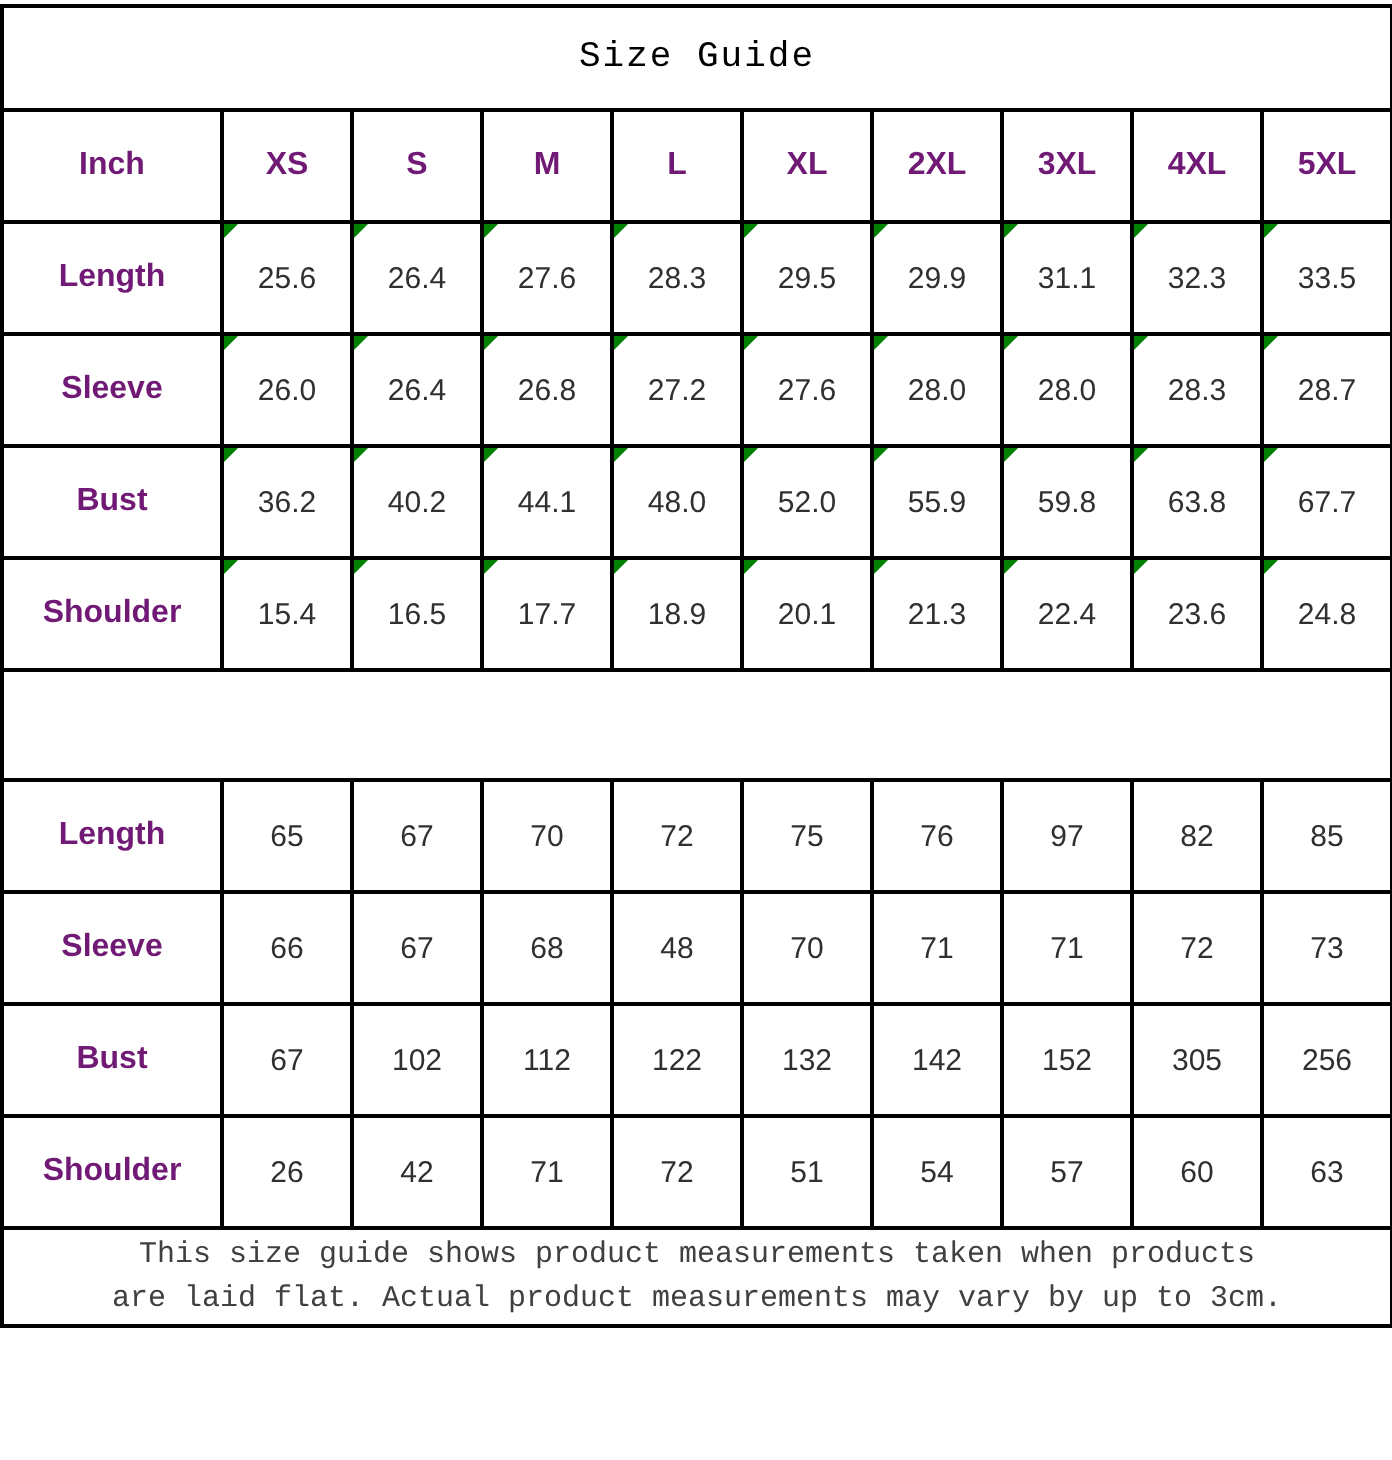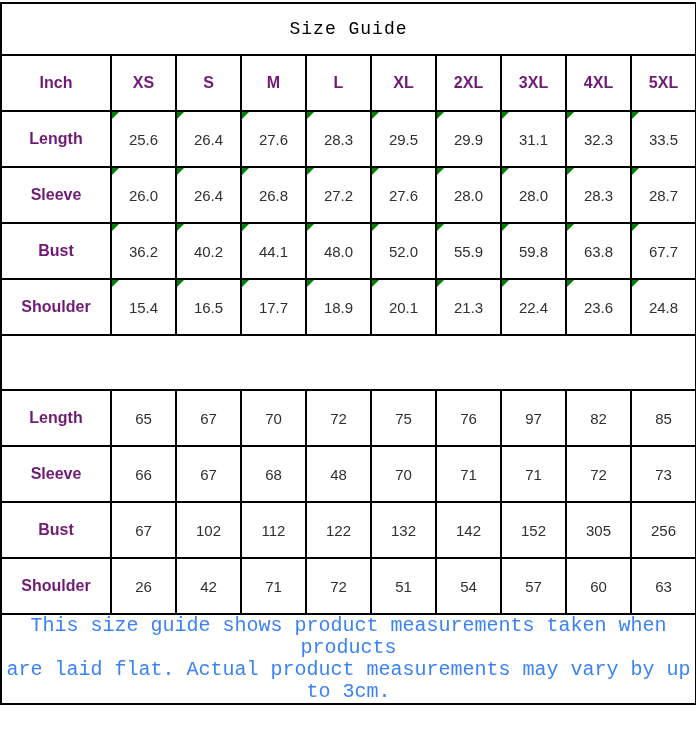--- a/index.html
+++ b/index.html
@@ -43,23 +43,23 @@
     font-family: "Liberation Sans", sans-serif;
     font-weight: normal;
     font-size: 15px;
     color: #303030;
     position: relative;
   }
   tr.empty-row td { height: 53px; }
   tr.footer-row td {
     height: 47px;
     font-family: "Liberation Mono", "DejaVu Sans Mono", monospace;
-    font-size: 20px;
+    font-size: 15px;
     line-height: 22px;
-    color: #3b82f6;
+    color: #404040;
   }
   .tri {
     position: absolute;
     top: 0;
     left: 0;
     width: 0;
     height: 0;
     border-style: solid;
     border-width: 7px 7px 0 0;
     border-color: var(--indicator, #008000) transparent transparent transparent;

